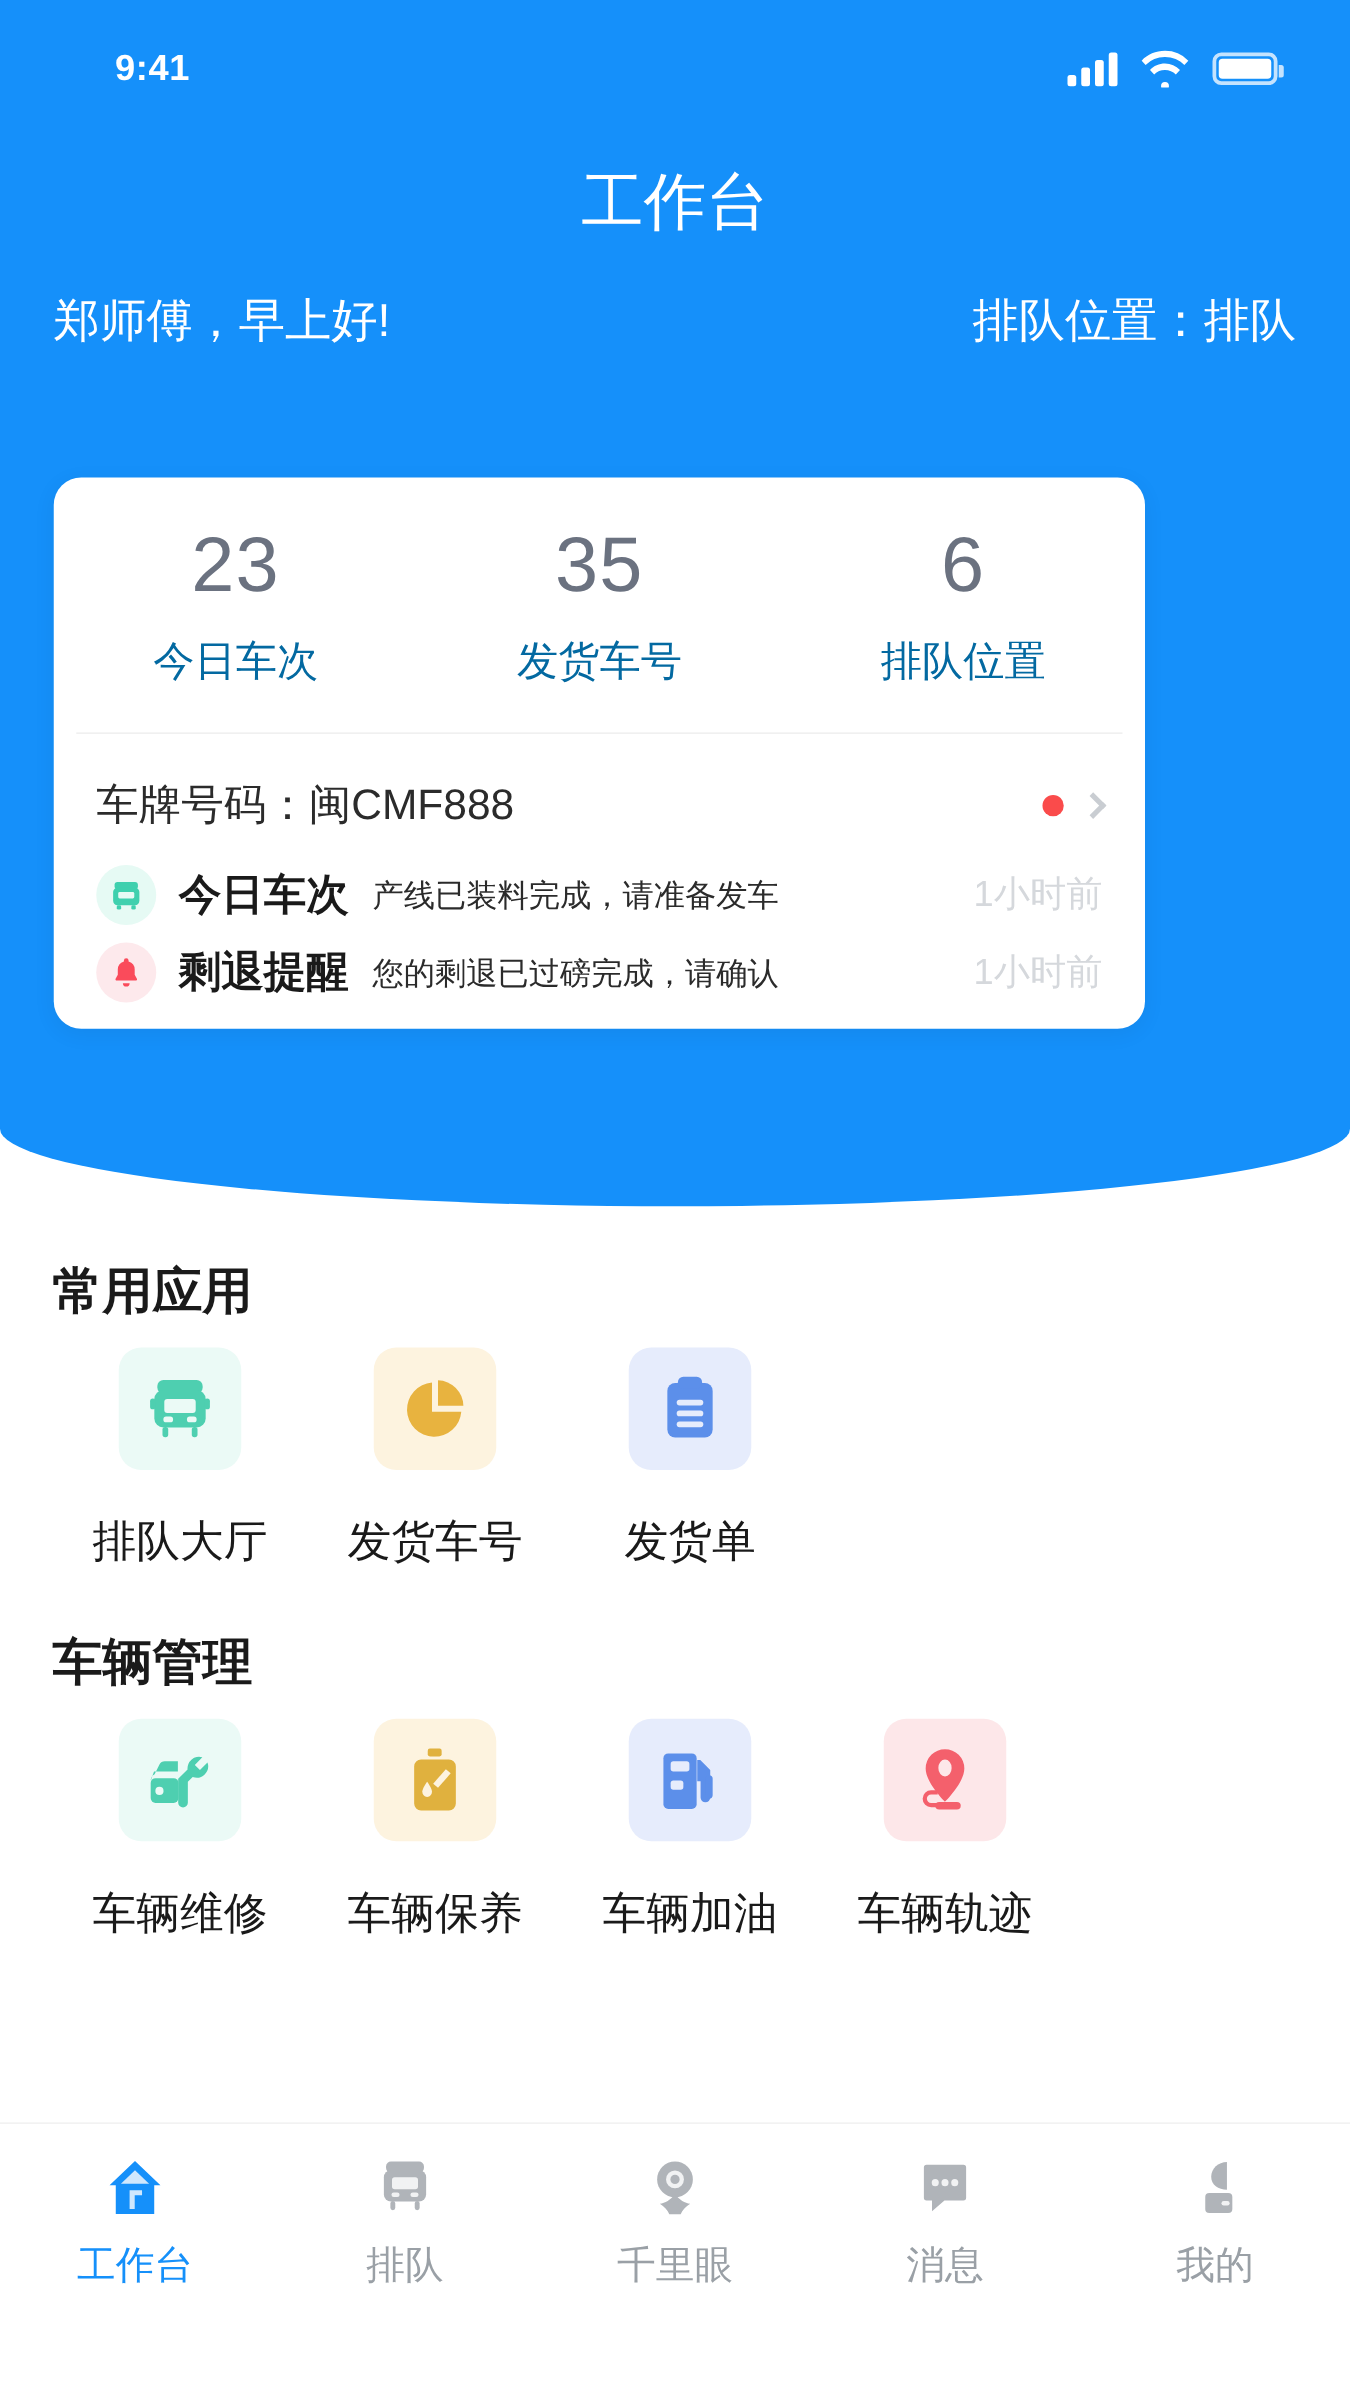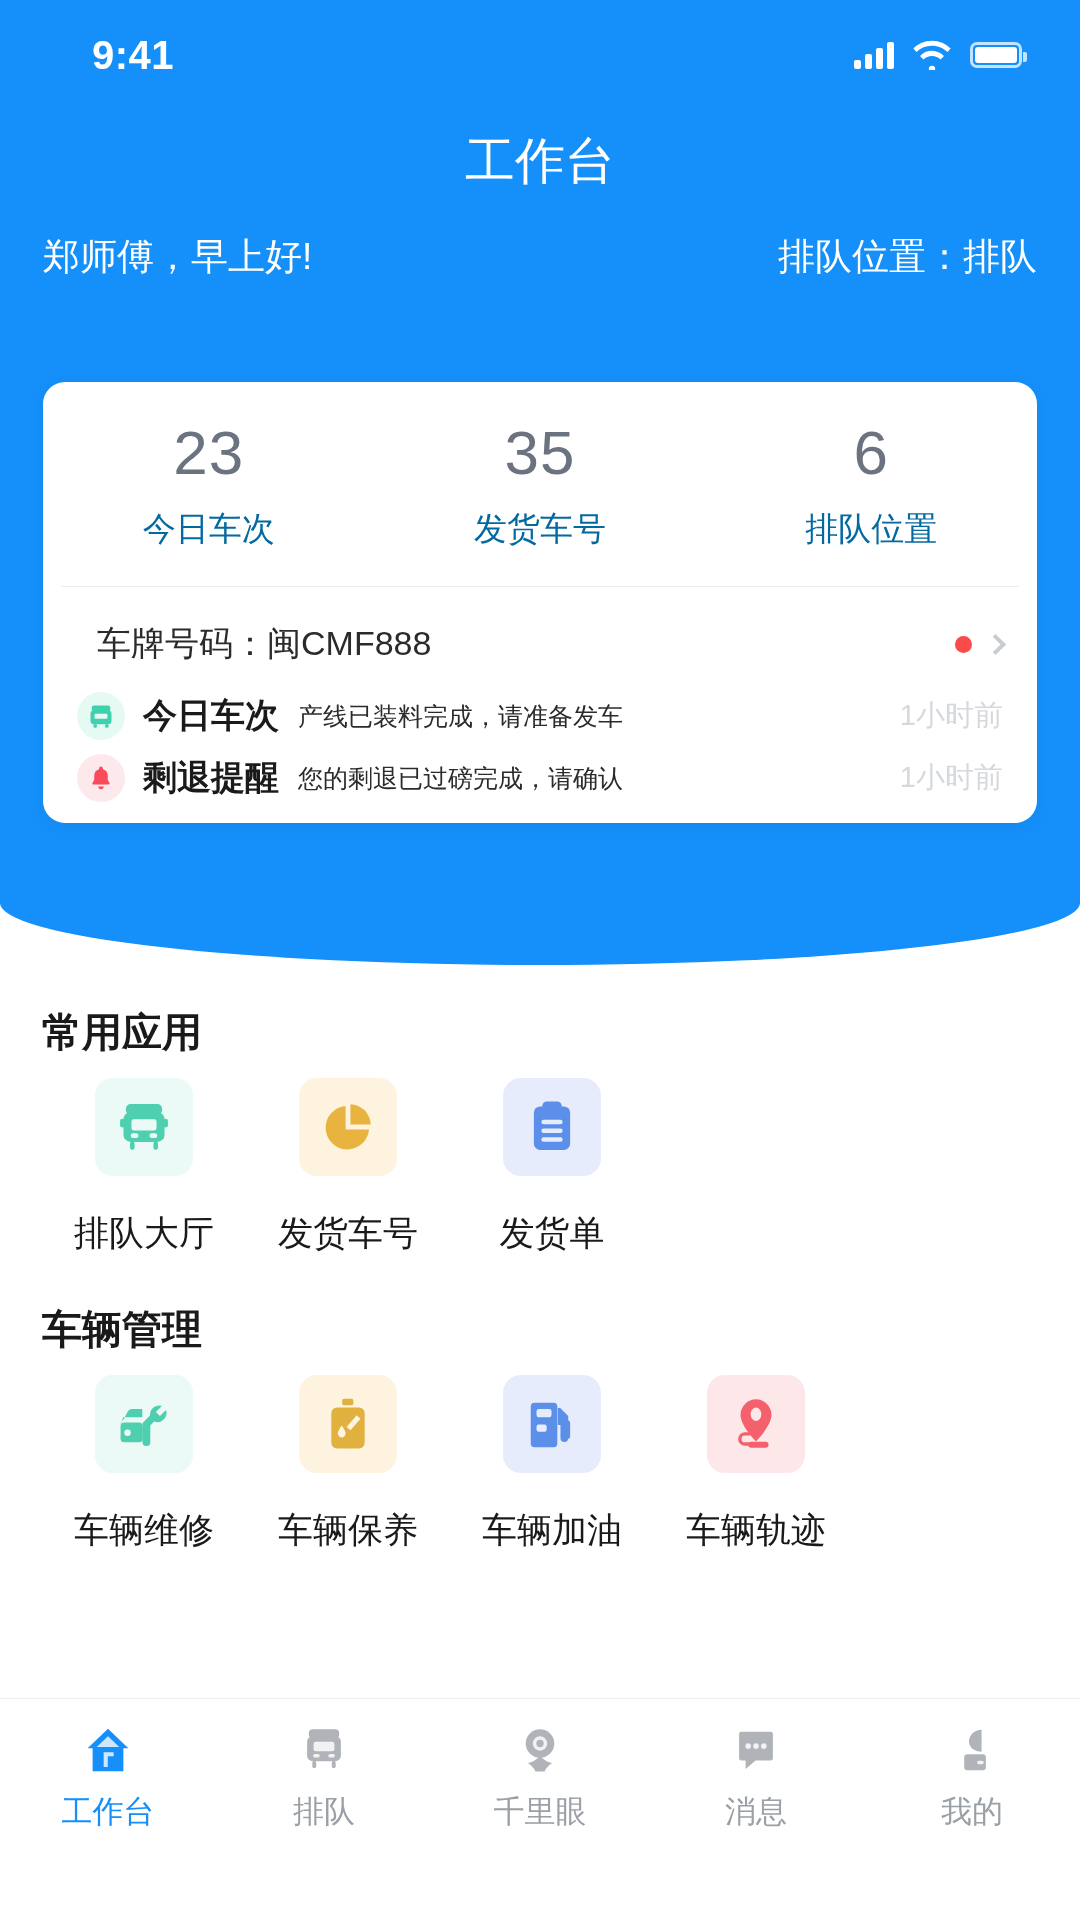--- a/index.html
+++ b/index.html
@@ -21,21 +21,21 @@
   }
 
   
   #status-bar {
     position:absolute; left:0; top:0; width:1080px; height:110px;
     display:flex; align-items:center; justify-content:space-between;
     padding:0 58px 0 92px;
     z-index:5;
   }
   #status-time {
-    color:#fff; font-size:40px; font-weight:600; letter-spacing:0.5px;
+    color:#fff; font-size:29px; font-weight:600; letter-spacing:0.5px;
   }
   #status-icons { display:flex; align-items:center; gap:18px; }
 
   .signal-bars { display:flex; align-items:flex-end; gap:4px; height:28px; }
   .signal-bars i { display:block; width:7px; background:#fff; border-radius:2px; }
   .signal-bars i:nth-child(1){ height:9px; }
   .signal-bars i:nth-child(2){ height:15px; }
   .signal-bars i:nth-child(3){ height:21px; }
   .signal-bars i:nth-child(4){ height:27px; }
 
@@ -58,39 +58,39 @@
   
   #greeting-row {
     position:absolute; top:232px; left:0; width:1080px;
     display:flex; align-items:center; justify-content:space-between;
     padding:0 43px; z-index:5;gap:43px;
   }
   #greeting-row span { color:#fff; font-size:37px; font-weight:300; }
 
   
   #info-card {
-    position:absolute; left:43px; top:382px; width:994px;
+    position:absolute; left:43px; top:382px; width:873px;
     background:#fff; border-radius:22px; z-index:5;
     box-shadow:0 4px 18px rgba(0,0,0,.06);
     padding-bottom:14px;
   }
 
   #stats-row { display:flex; padding:38px 0 34px; }
   .stat-cell { flex:1; text-align:center; }
   .stat-value {
     font-size:62px; color:#6B7280; font-weight:400; line-height:1.05;
     letter-spacing:1px;
   }
   .stat-label { font-size:33px; color:#0369a1; margin-top:22px; font-weight:300; }
 
   #card-divider { height:1px; background:#ECECEC; margin:0 18px; }
 
   #plate-row {
     display:flex; align-items:center; justify-content:space-between;
-    padding:34px 34px 18px 54px;
+    padding:34px 34px 18px 34px;
   }
   #plate-text { font-size:34px; color:#2B2B2B; font-weight:300; }
   #msg-link { display:flex; align-items:center; gap:12px; }
   #msg-count { font-size:33px; color:#9AA0A6; font-weight:300; }
   #msg-dot { width:17px; height:17px; border-radius:50%; background:#FA4B4B; display:block; }
   #msg-chevron {
     width:15px; height:15px; border-right:4px solid #C9CDD2; border-top:4px solid #C9CDD2;
     transform:rotate(45deg); display:block; margin-left:4px;
   }
 

